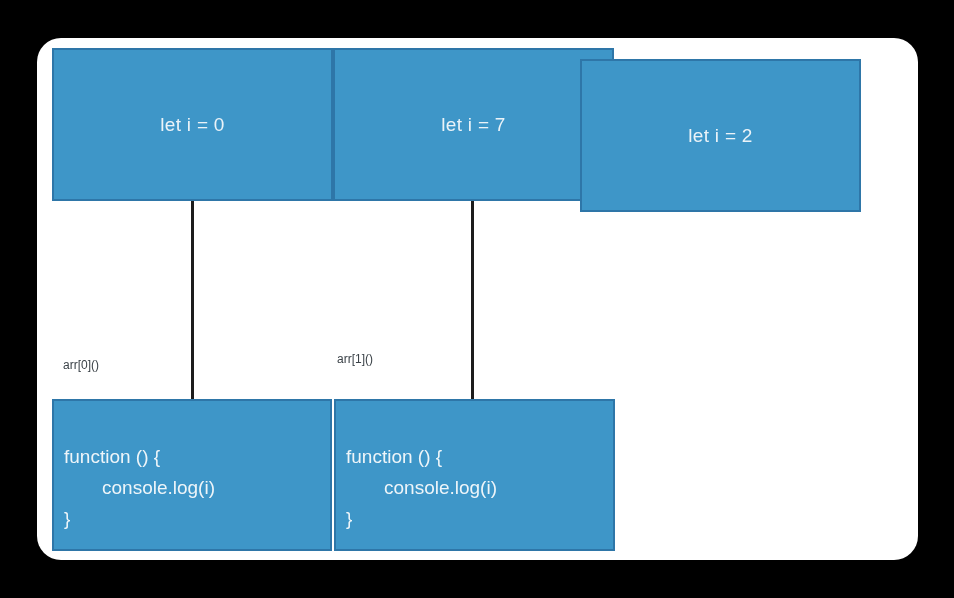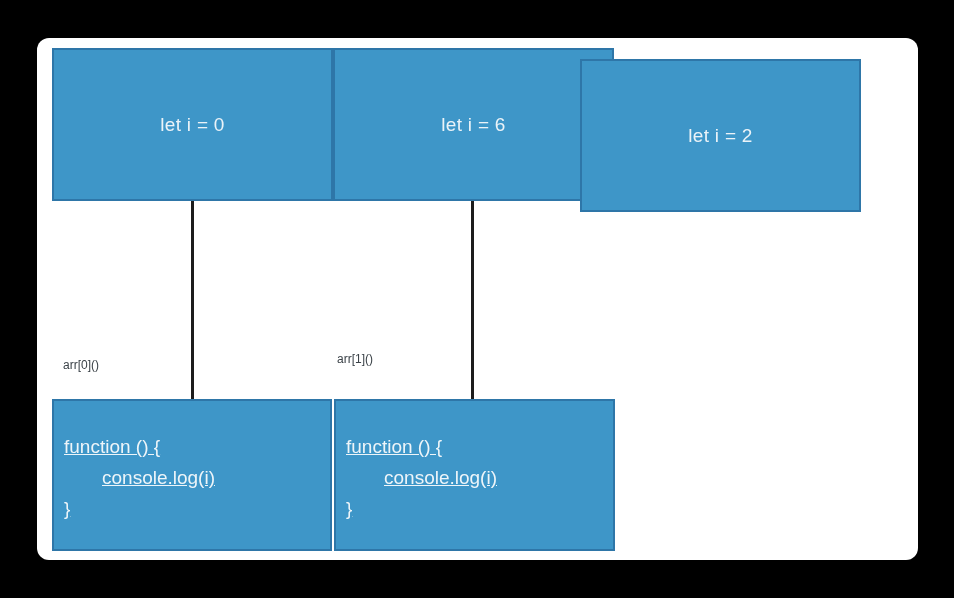--- a/index.html
+++ b/index.html
@@ -17,21 +17,21 @@
     height: 598px;
     background: #000000;
   }
   .panel {
     position: absolute;
     left: 37px;
     top: 38px;
     width: 881px;
     height: 522px;
     background: #ffffff;
-    border-radius: 12px;
+    border-radius: 24px;
   }
   .box {
     position: absolute;
     box-sizing: border-box;
     background: #3e96c8;
     border: 2px solid #2e76a8;
   }
   .scope-box {
     top: 10px;
     width: 281px;
@@ -63,40 +63,39 @@
     white-space: pre;
   }
   .call-0 { left: 26px;  top: 316px; }
   .call-1 { left: 300px; top: 310px; }
   .fn-box {
     top: 361px;
     height: 152px;
     color: #eef5f9;
     font-size: 19px;
     line-height: 31px;
-    padding-top: 30px;
+    padding-top: 40px;
     padding-left: 10px;
-    text-decoration: underline;
   }
   .fn-0 { left: 15px;  width: 280px; }
   .fn-1 { left: 297px; width: 281px; }
   .code-line { white-space: pre; }
   .code-indent { padding-left: 38px; }
 </style>
 </head>
 <body>
 
 <div class="stage">
   <div class="panel">
 
     <div class="box scope-box scope-0">
       <span>let i = 0</span>
     </div>
     <div class="box scope-box scope-1">
-      <span>let i = 6</span>
+      <span>let i = 7</span>
     </div>
     <div class="box scope-box scope-2">
       <span>let i = 2</span>
     </div>
 
     <div class="connector connector-0"></div>
     <div class="connector connector-1"></div>
 
     <div class="call-label call-0">arr[0]()</div>
     <div class="call-label call-1">arr[1]()</div>

